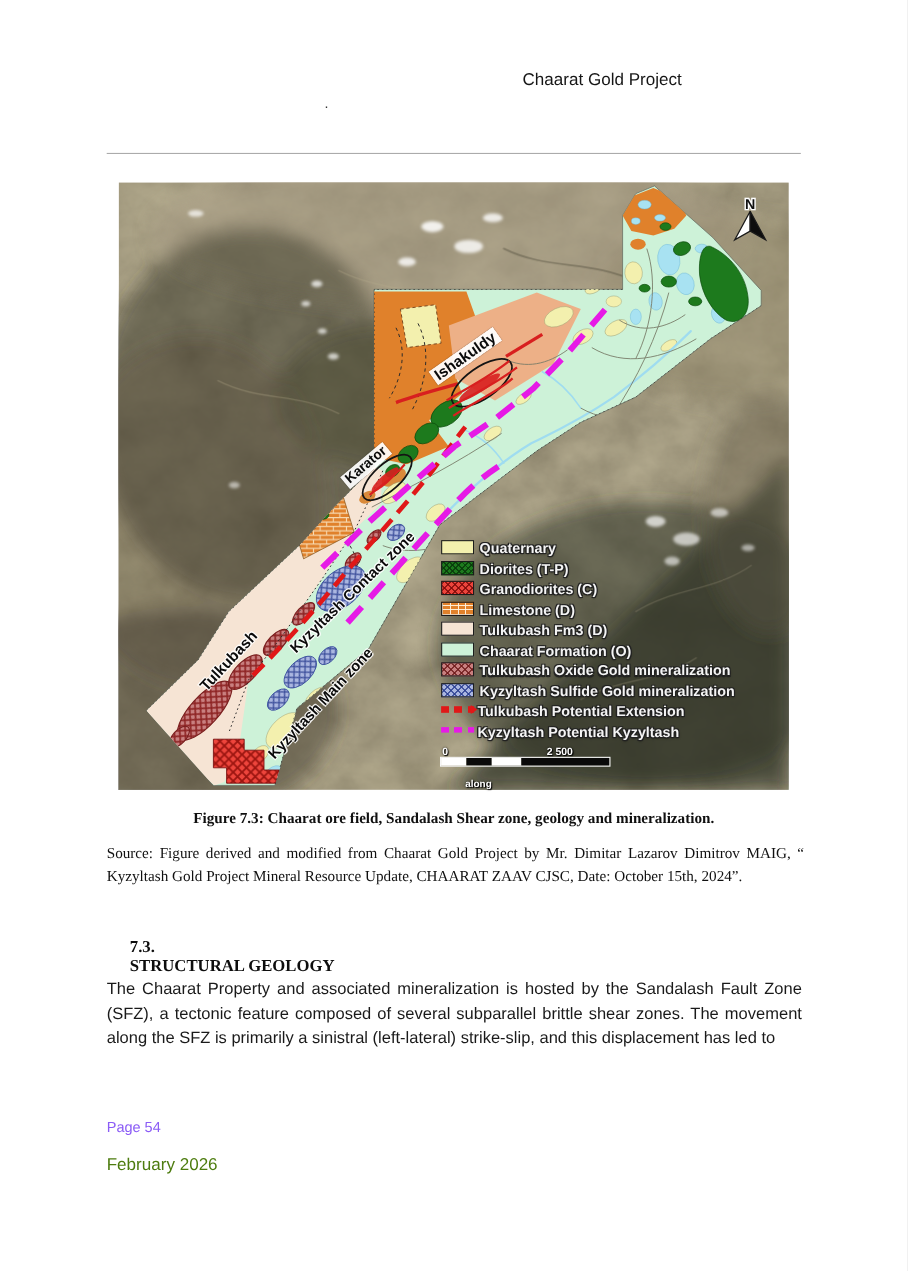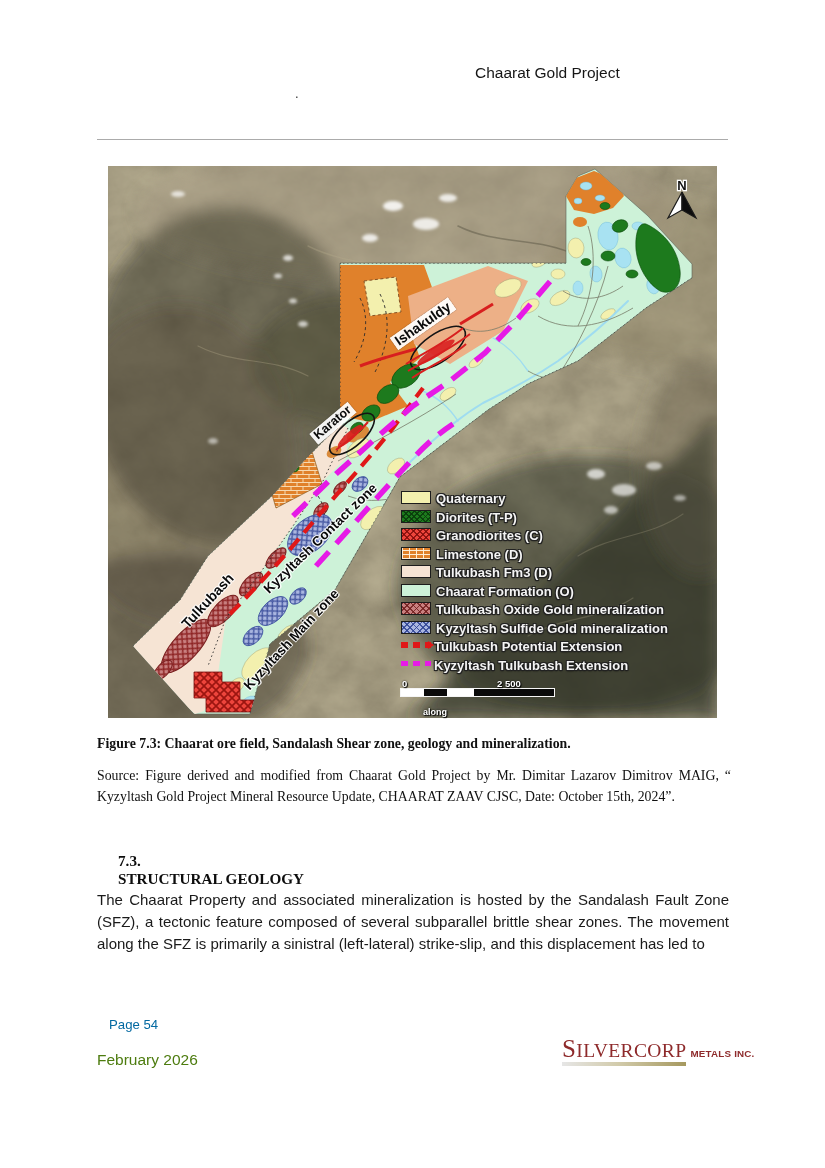--- a/index.html
+++ b/index.html
@@ -46,34 +46,34 @@
          text-shadow:0 0 2px #000,1px 1px 1px #000;}
   .scale-labels{position:relative;height:11px;font-size:9.5px;}
   .s-zero{position:absolute;left:1px;top:0;}
   .s-max{position:absolute;left:96px;top:0;}
   .sbar{display:flex;height:7px;width:153px;outline:1px solid #f5f5f5;}
   .sbar div{height:100%;}
   .sb-w{background:#ffffff;}  .sb-b{background:#0a0a0a;}
   .scale-unit{position:absolute;left:22px;top:29px;font-size:9px;}
 
   
-  .fig-caption{position:absolute;left:97px;top:736px;width:631px;
+  .fig-caption{position:absolute;left:97px;top:736px;width:631px;text-align:center;
      font-family:"Liberation Serif",serif;font-weight:bold;font-size:13.8px;color:#101010;}
   .fig-source{position:absolute;left:97px;top:766px;width:634px;text-align:justify;
      font-family:"Liberation Serif",serif;font-size:13.8px;line-height:20.5px;color:#101010;}
 
   
   .sec-head{position:absolute;left:118px;top:852px;font-family:"Liberation Serif",serif;
      font-weight:bold;font-size:15.2px;color:#0d0d0d;display:flex;flex-direction:column;}
   .sec-num{margin-right:11px;}
   .body-par{position:absolute;left:97px;top:889px;width:632px;text-align:justify;
      font-size:15px;line-height:21.8px;color:#1a1a1a;}
 
   
-  .pg-label{position:absolute;left:97px;top:1017px;font-size:13.2px;color:#0369a1;margin-left:12px;}
+  .pg-label{position:absolute;left:97px;top:1017px;font-size:13.2px;color:#8b5cf6;}
   .date-label{position:absolute;left:97px;top:1051px;font-size:15.5px;color:#4d7c0f;}
   .logo{position:absolute;left:562px;top:1036px;display:flex;align-items:flex-start;color:var(--c);}
   .logo-left{display:inline-block;}
   .logo-primary{display:inline-block;font-family:"Liberation Serif",serif;font-size:19.5px;
      letter-spacing:.4px;line-height:1;}
   .logo-primary::first-letter{font-size:25px;}
   .logo-bar{height:4px;margin-top:1px;background:linear-gradient(90deg,#e6e6e6,#d2cbab 45%,#a5985e);}
   .logo-secondary{font-size:9.8px;font-weight:bold;margin:12px 0 0 4px;letter-spacing:.2px;}
 </style>
 </head>
@@ -362,21 +362,21 @@
           <span class="symwrap" style="--c: #e01818;">
             <span class="dashline"></span>
             <span class="arr"></span>
           </span>
           <span class="ltext">Tulkubash Potential Extension</span>
         </div>
       <div class="lrow">
           <span class="symwrap" style="--c: #e61ae6;">
             <span class="dashline"></span>
           </span>
-          <span class="ltext">Kyzyltash Tulkubash Extension</span>
+          <span class="ltext">Kyzyltash Potential Kyzyltash</span>
         </div>
       <div class="scale">
         <div class="scale-labels">
           <span class="s-zero">0</span>
           <span class="s-max">2 500</span>
         </div>
         <div class="sbar">
           <div class="sb-w" style="width:23px"></div>
             <div class="sb-b" style="width:23px"></div>
           <div class="sb-w" style="width:27px"></div>
@@ -391,21 +391,14 @@
   <div class="fig-source">Source: Figure derived and modified from Chaarat Gold Project by Mr. Dimitar Lazarov Dimitrov MAIG,  “ Kyzyltash Gold Project Mineral Resource Update, CHAARAT ZAAV CJSC, Date: October 15th, 2024”.</div>
 
   <div class="sec-head">
     <span class="sec-num">7.3.</span>
     <span>STRUCTURAL GEOLOGY</span>
   </div>
   <div class="body-par">The Chaarat Property and associated mineralization is hosted by the Sandalash Fault Zone (SFZ), a tectonic feature composed of several subparallel brittle shear zones. The movement along the SFZ is primarily a sinistral (left-lateral) strike-slip, and this displacement has led to</div>
 
   <div class="pg-label">Page 54</div>
   <div class="date-label">February 2026</div>
-  <div class="logo" style="--c: #8e2a2b;">
-    <span class="logo-left">
-      <span class="logo-primary">SILVERCORP</span>
-      <span class="logo-bar" style="display:block"></span>
-    </span>
-    <span class="logo-secondary">METALS INC.</span>
-  </div>
 
 </div>
 
 </body></html>

